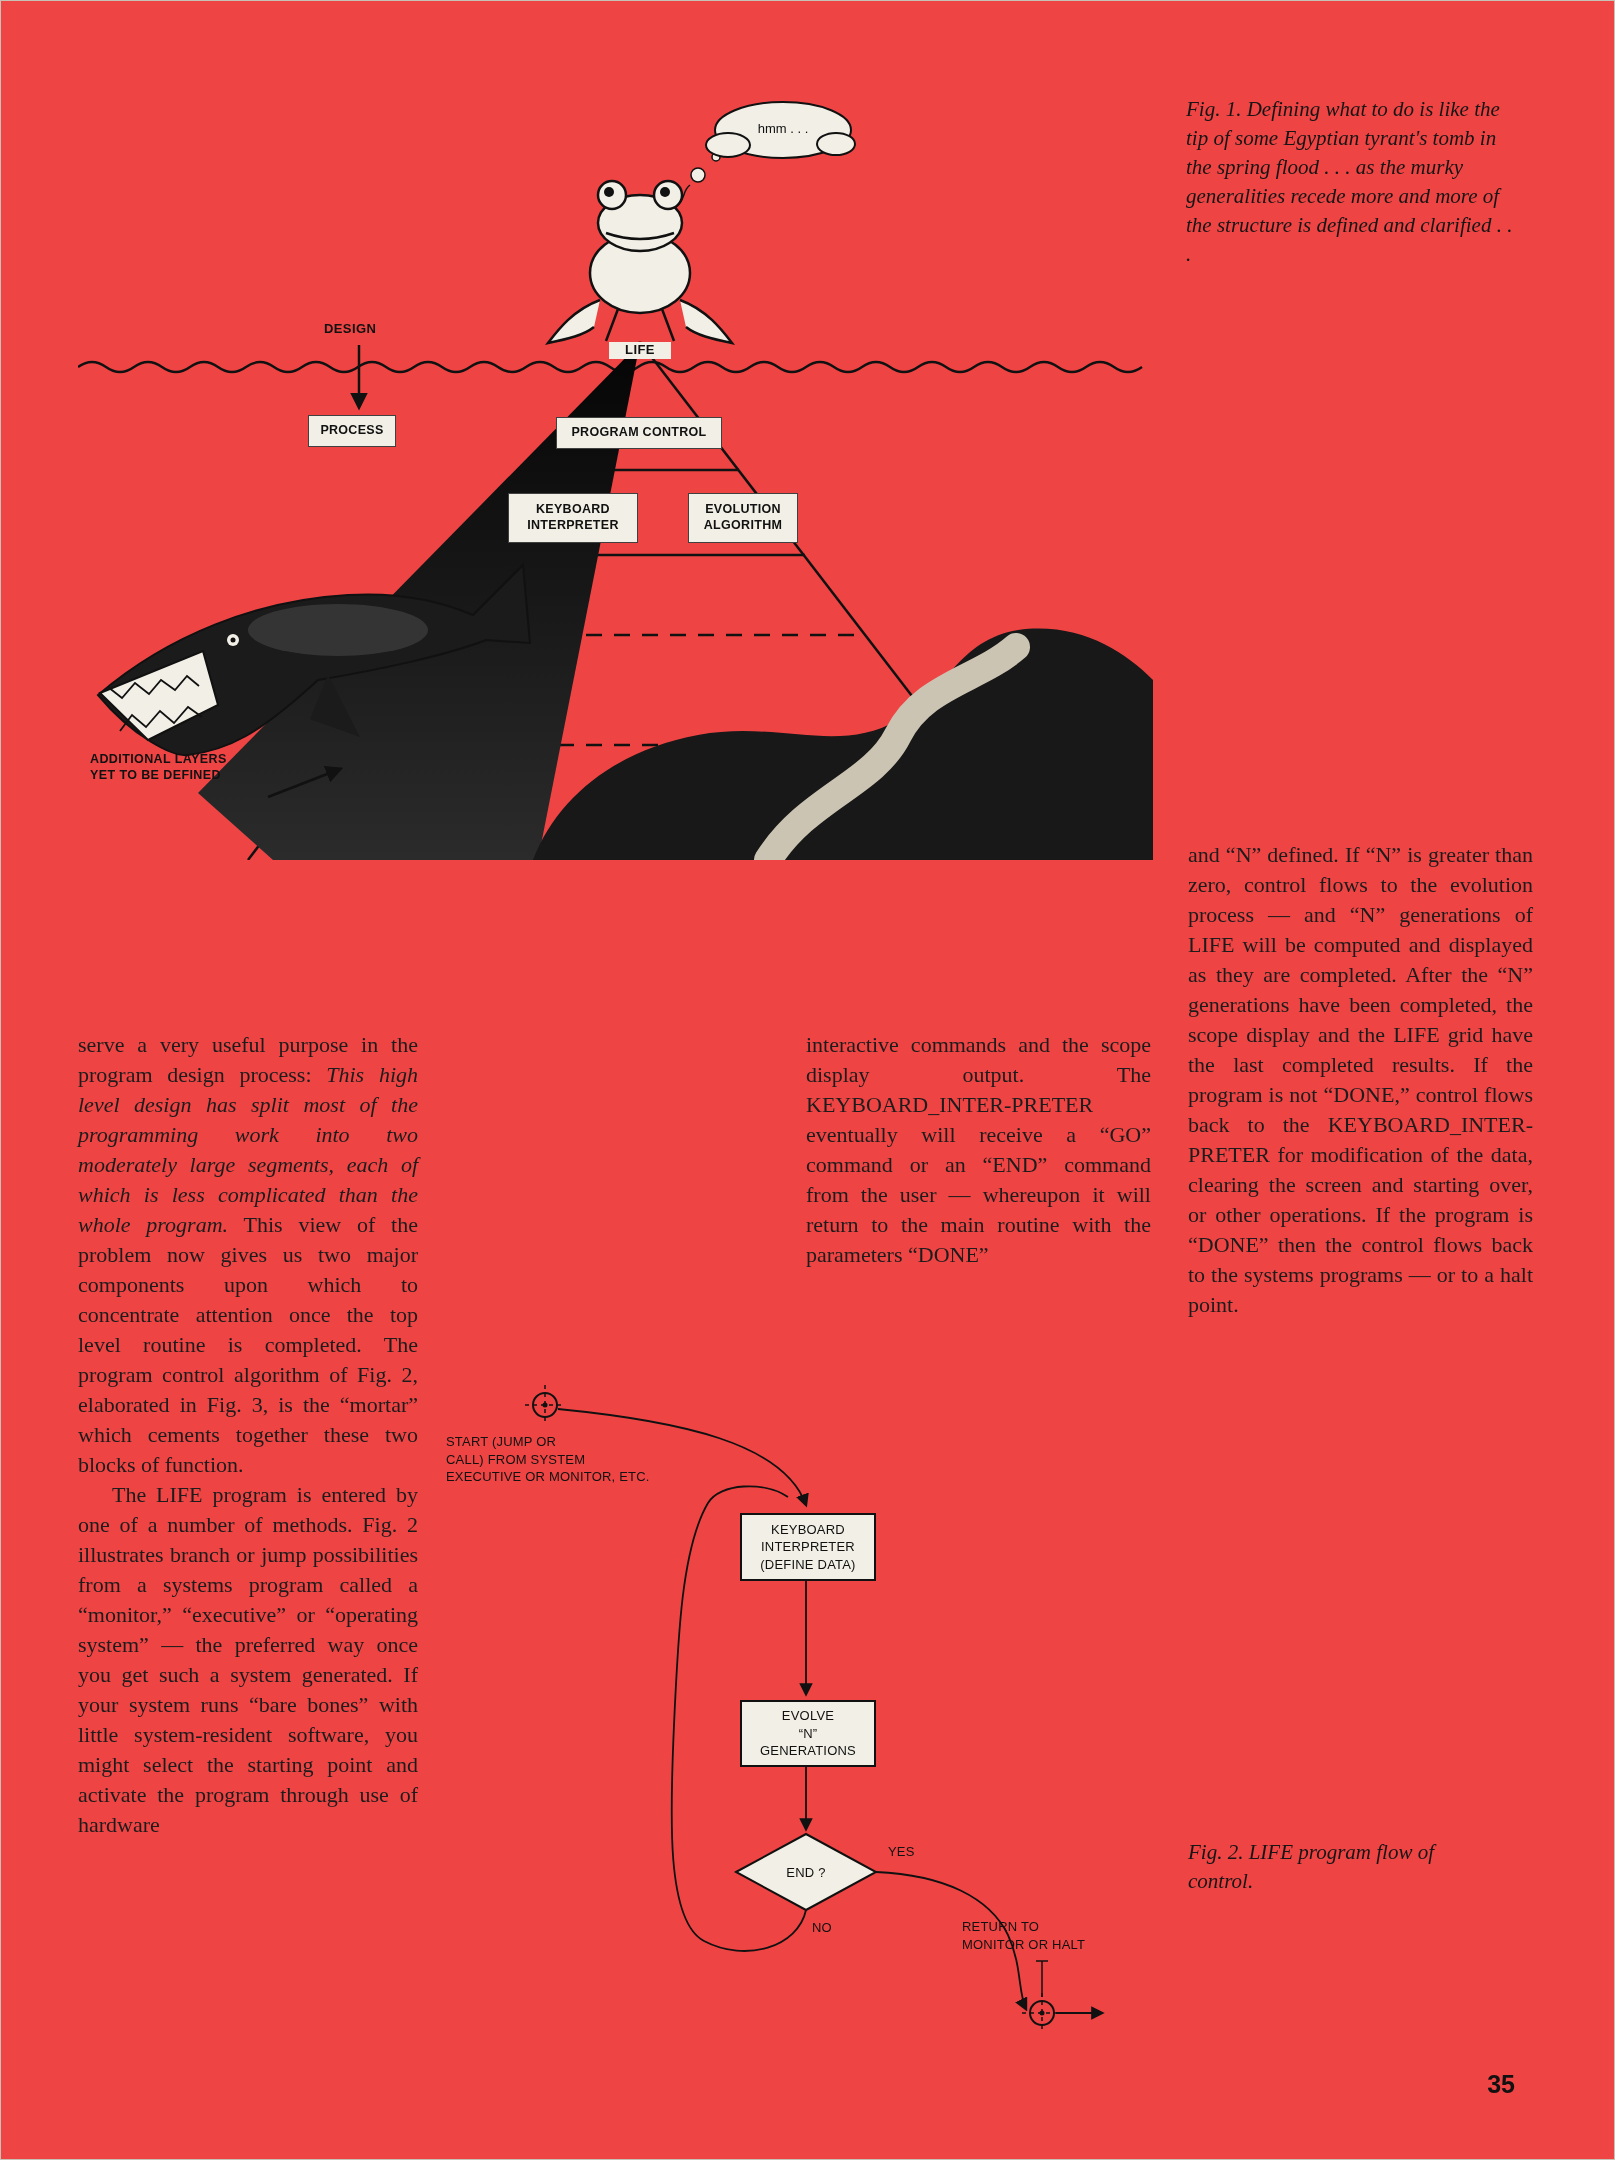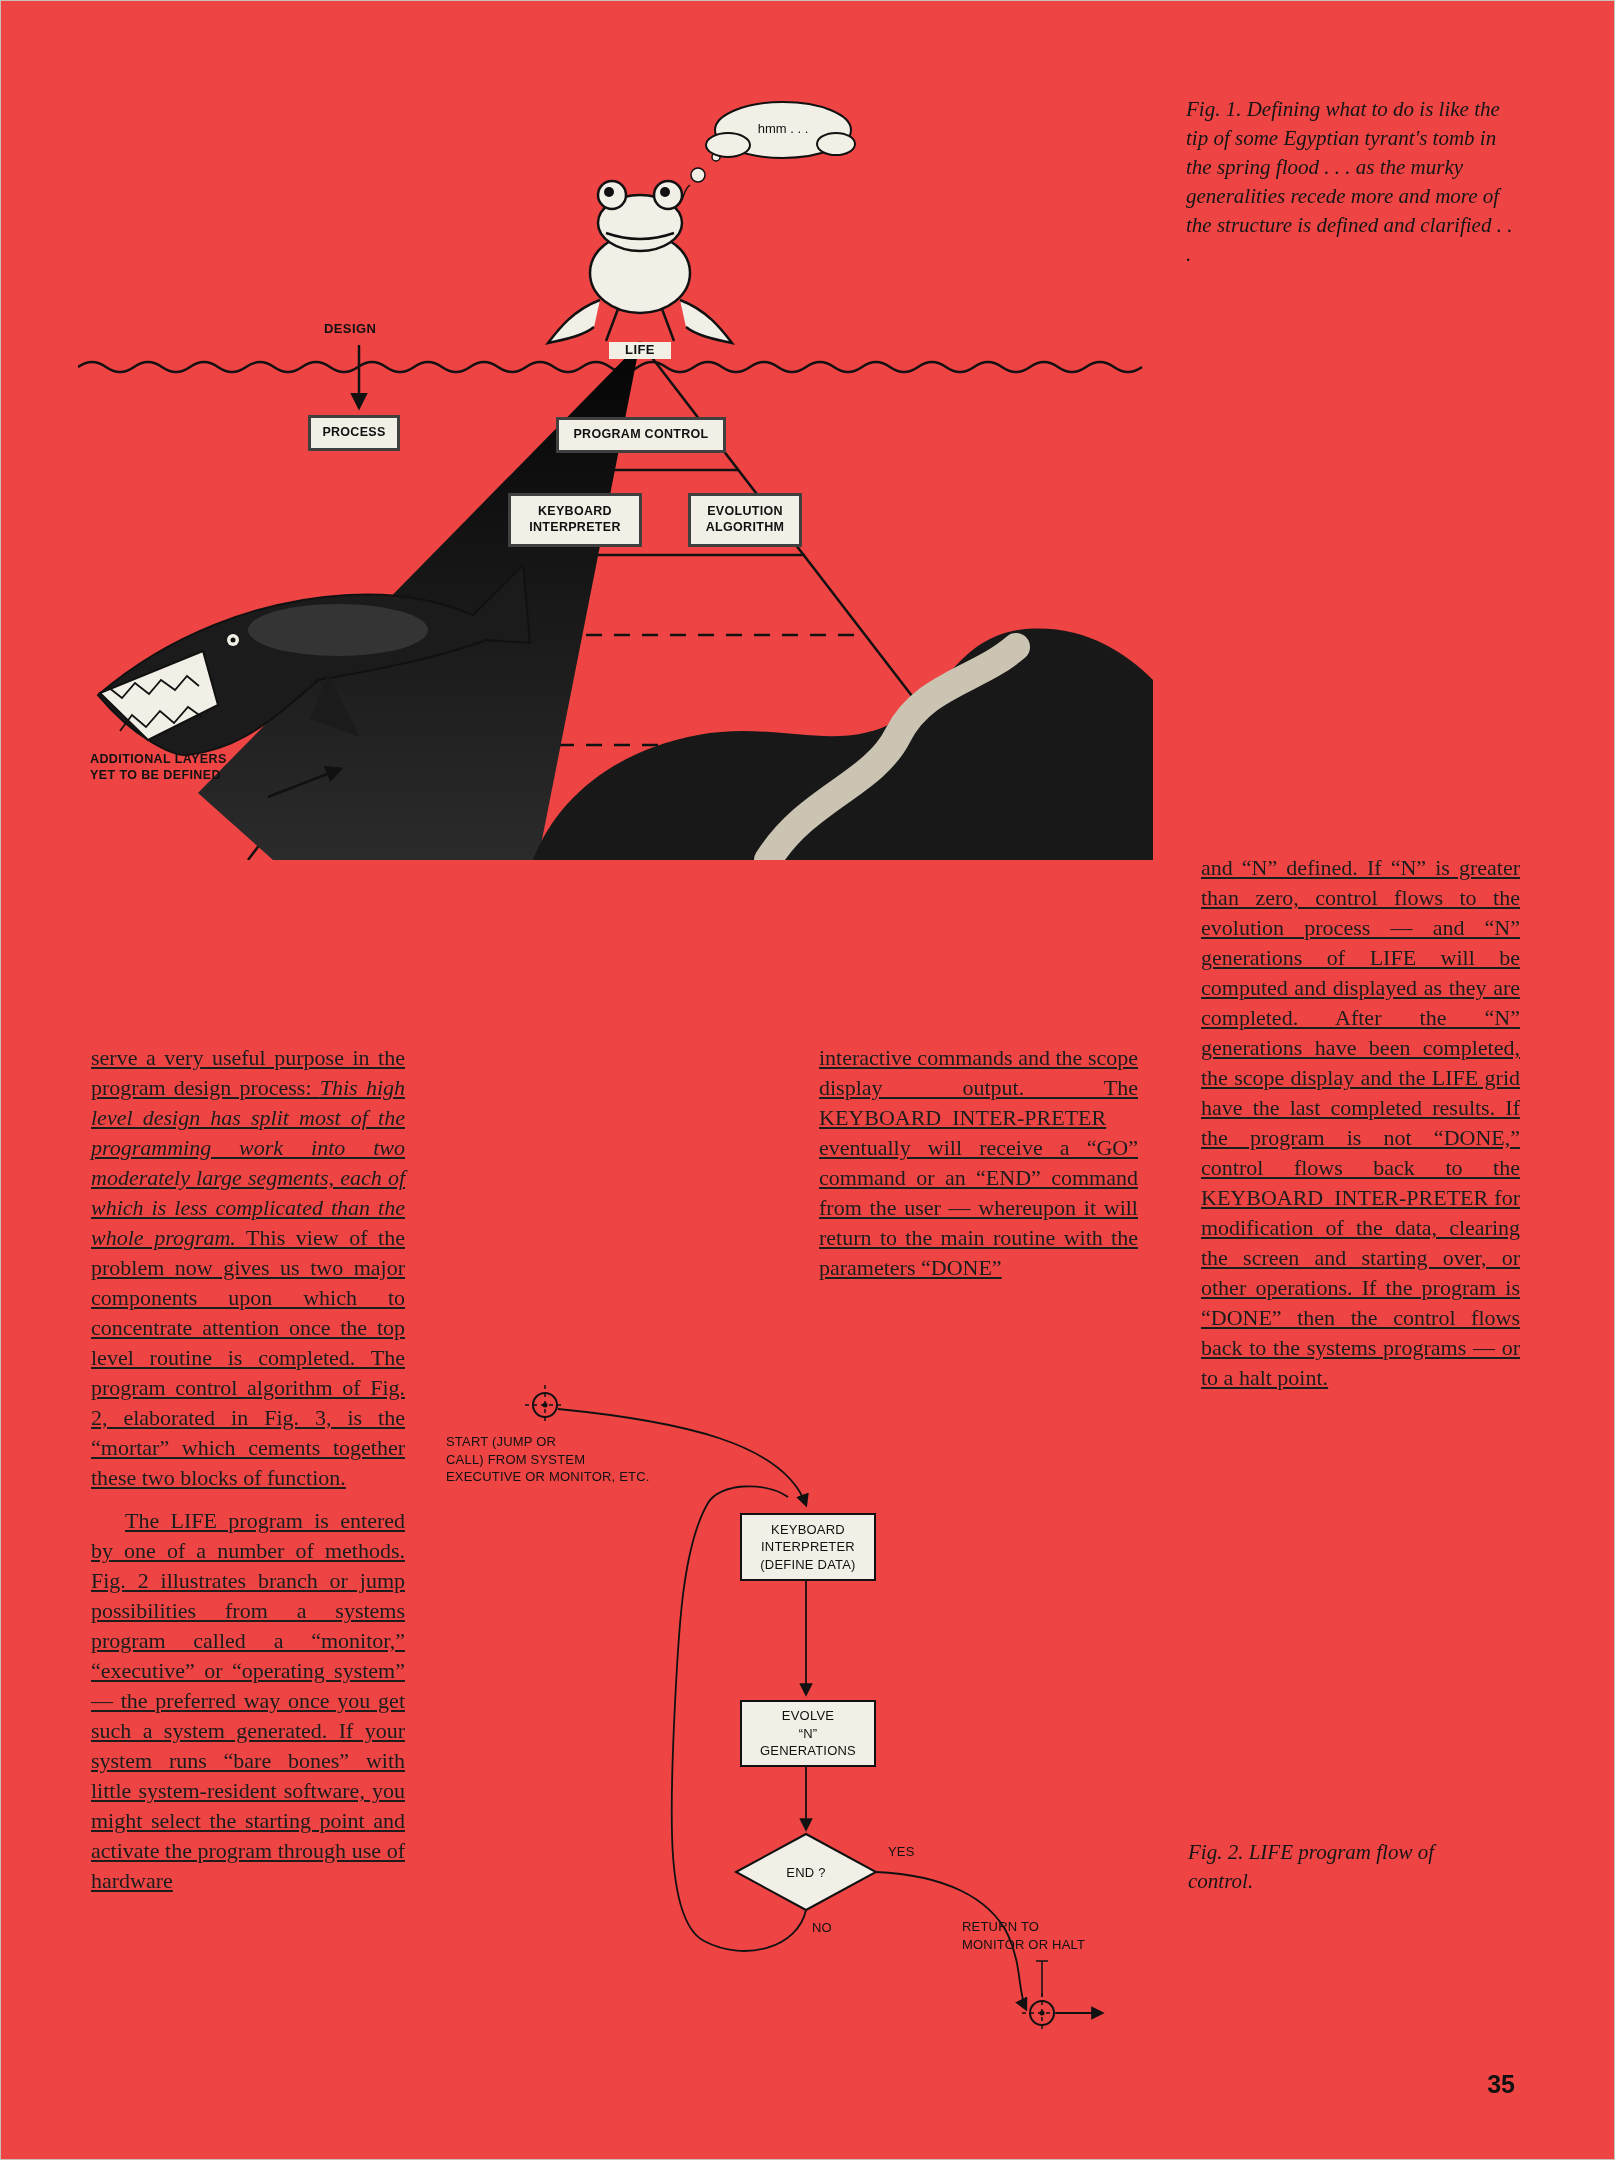--- a/index.html
+++ b/index.html
@@ -2,34 +2,34 @@
 <html><head>
 <meta charset="utf-8">
 <style>
   html,body { margin:0; padding:0; }
   body { background:#cfccc3; font-family:"Liberation Serif", serif; }
   .page { position:relative; width:1615px; height:2160px; margin:0 auto; background:#ef4444;
           overflow:hidden; box-shadow:0 0 0 1px #c6c2b6 inset; color:#1b1b1b; }
 
   
   .col { position:absolute; font-size:22px; line-height:30px; text-align:justify; color:#1c1c1c; }
-  .col p { margin:13px;text-decoration:underline; }
+  .col p { margin:0; }
   .col p.indent { text-indent:34px; }
   .col em { font-style:italic; }
 
   
   .caption { position:absolute; font-style:italic; font-size:21px; line-height:29px; color:#151515; }
 
   
   .illustration { position:absolute; left:78px; top:95px; width:1075px; height:765px; }
   .illustration svg { position:absolute; left:0; top:0; }
   .art-label { position:absolute; font-family:"Liberation Sans", sans-serif; font-weight:bold;
                font-size:13px; letter-spacing:.4px; color:#111; white-space:pre-line; line-height:1.3; }
   .art-label.small { font-size:12.5px; }
-  .art-box { position:absolute; border:3px solid #404040; background:#f2efe6; display:flex;
+  .art-box { position:absolute; border:1px solid #404040; background:#f2efe6; display:flex;
              align-items:center; justify-content:center; text-align:center;
              font-family:"Liberation Sans", sans-serif; font-weight:bold; font-size:12.5px;
              letter-spacing:.3px; line-height:1.25; white-space:pre-line; color:#111; }
   .cloud-text { position:absolute; font-family:"Liberation Sans", sans-serif; font-size:13px;
                 color:#111; text-align:center; }
 
   
   .flowchart { position:absolute; left:440px; top:1385px; width:700px; height:700px; }
   .flowchart svg { position:absolute; left:0; top:0; }
   .fc-label { position:absolute; font-family:"Liberation Sans", sans-serif; font-size:13px;

